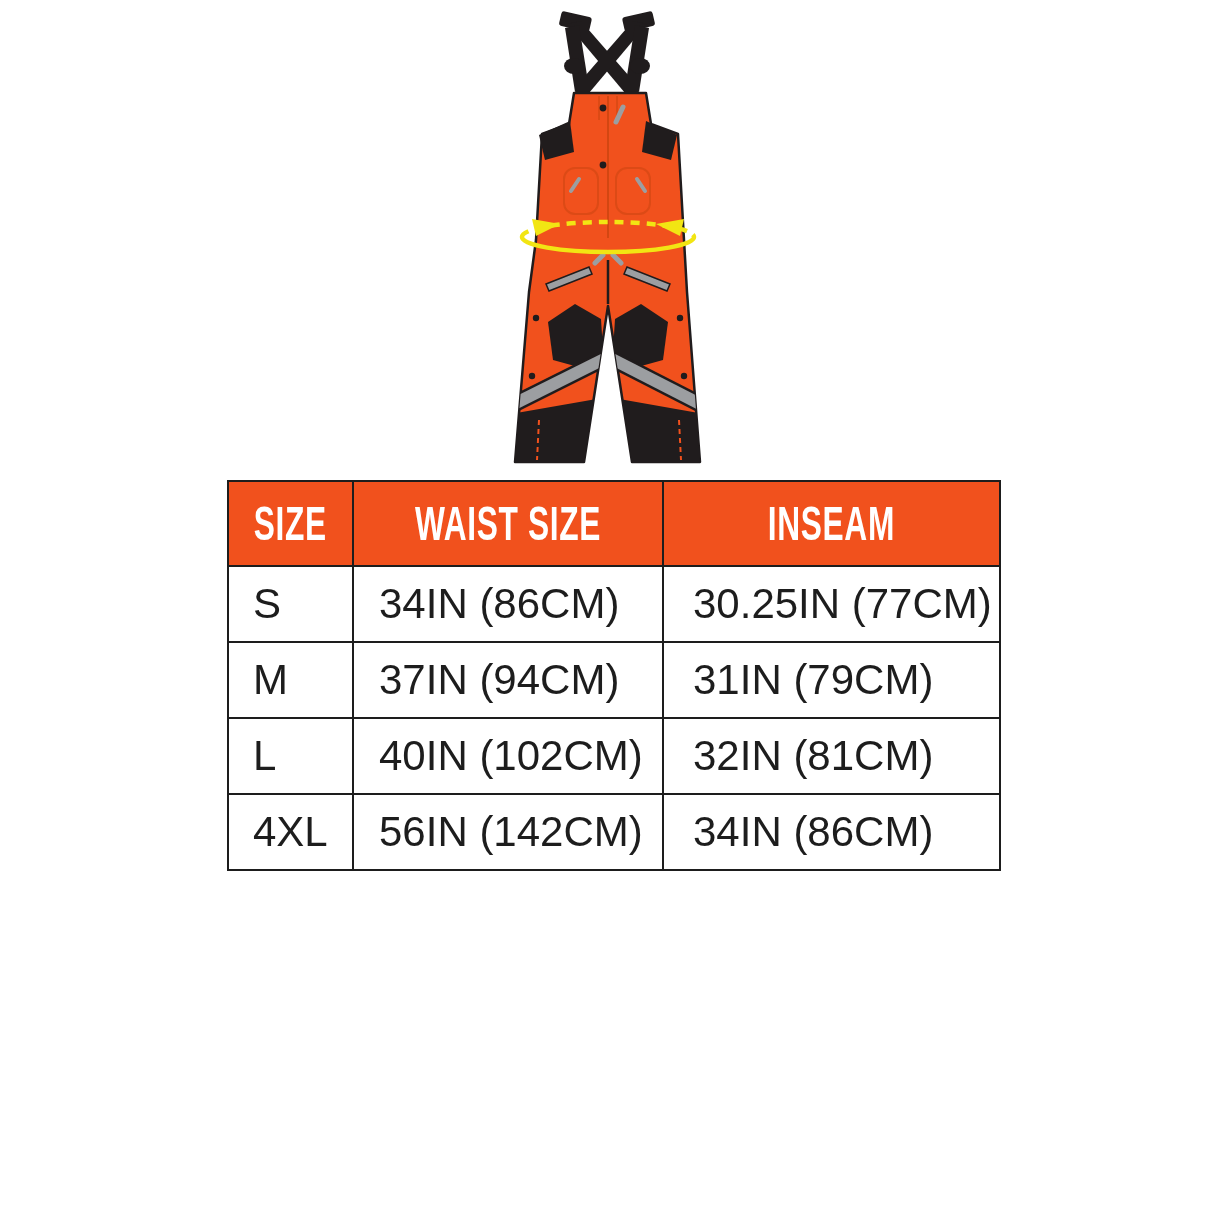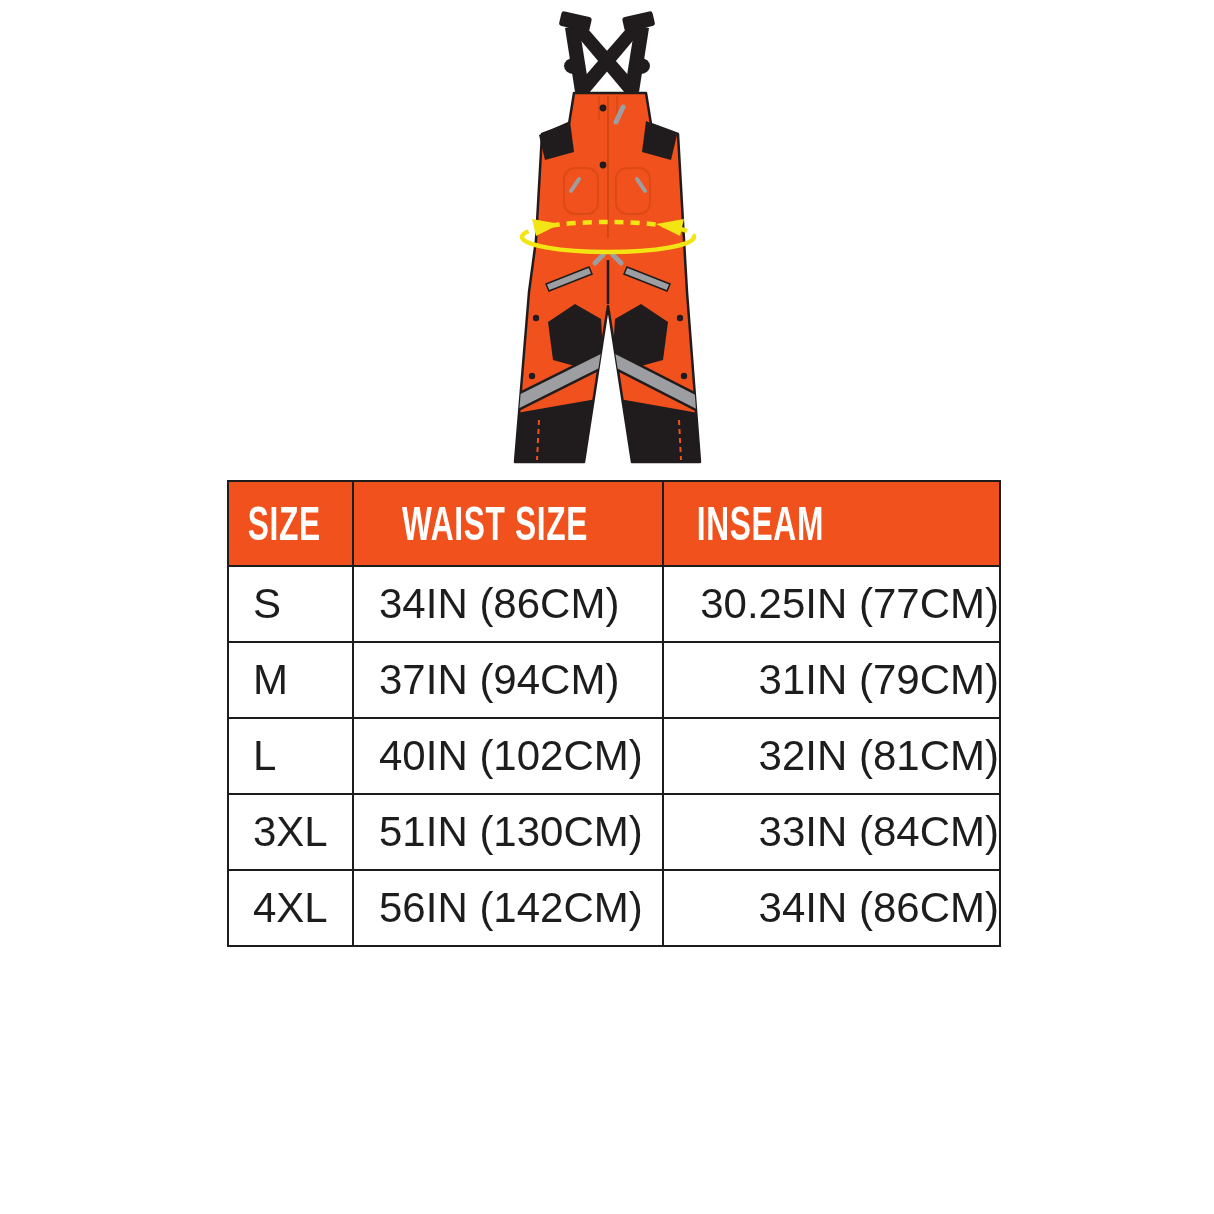--- a/index.html
+++ b/index.html
@@ -14,25 +14,25 @@
   .overalls {
     position:absolute; left:482px; top:8px; width:250px; height:470px;
   }
   .size-table {
     position:absolute; left:227px; top:480px; width:772px;
     border-collapse:collapse; table-layout:fixed;
   }
   .size-table th, .size-table td {
     border:2px solid #1d1d1d; padding:0; vertical-align:middle;
   }
-  .size-table th { height:83px; background:#F1511D; text-align:left;margin-top:28px; }
+  .size-table th { height:83px; background:#F1511D; text-align:center;margin-top:28px; }
   .size-table td { height:74px; background:#ffffff; text-align:left; }
   td.c1 { padding-left:24px; }
   td.c2 { padding-left:25px; }
-  td.c3 { padding-left:29px;text-align:right; }
+  td.c3 { padding-left:29px; }
   .hx {
     display:inline-block; transform:scaleX(0.66); transform-origin:50% 50%;
     font-weight:bold; font-size:48px; letter-spacing:1px;
     color:#ffffff; white-space:nowrap;
   }
   .bx {
     font-size:42px; color:#1d1d1d; white-space:nowrap; letter-spacing:0;
   }
 </style>
 </head>
@@ -137,24 +137,19 @@
         <td class="c1"><span class="bx">M</span></td>
         <td class="c2"><span class="bx">37IN (94CM)</span></td>
         <td class="c3"><span class="bx">31IN (79CM)</span></td>
       </tr>
       <tr>
         <td class="c1"><span class="bx">L</span></td>
         <td class="c2"><span class="bx">40IN (102CM)</span></td>
         <td class="c3"><span class="bx">32IN (81CM)</span></td>
       </tr>
       <tr>
-        <td class="c1"><span class="bx">3XL</span></td>
-        <td class="c2"><span class="bx">51IN (130CM)</span></td>
-        <td class="c3"><span class="bx">33IN (84CM)</span></td>
-      </tr>
-      <tr>
         <td class="c1"><span class="bx">4XL</span></td>
         <td class="c2"><span class="bx">56IN (142CM)</span></td>
         <td class="c3"><span class="bx">34IN (86CM)</span></td>
       </tr>
     </tbody>
   </table>
 </div>
 
 </body></html>

